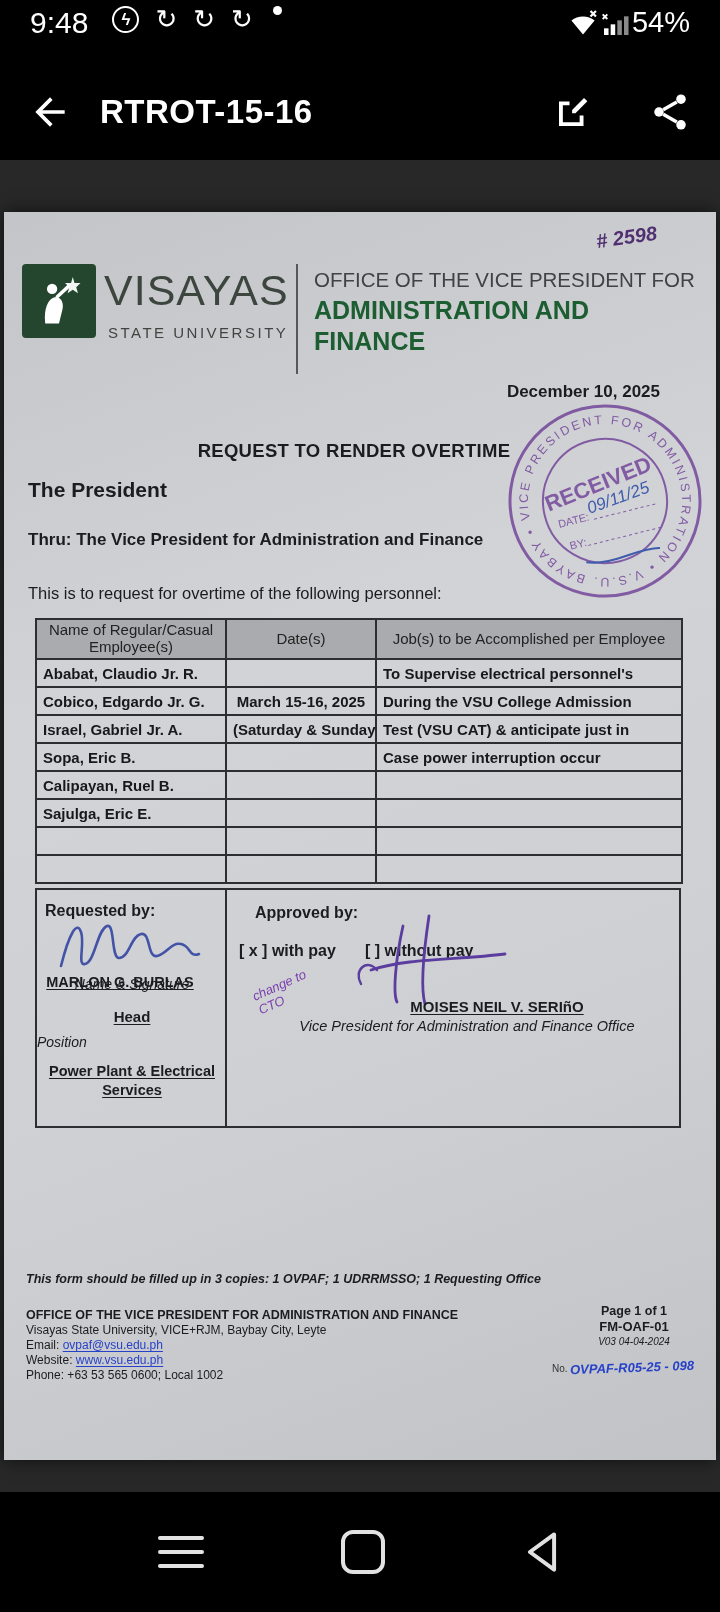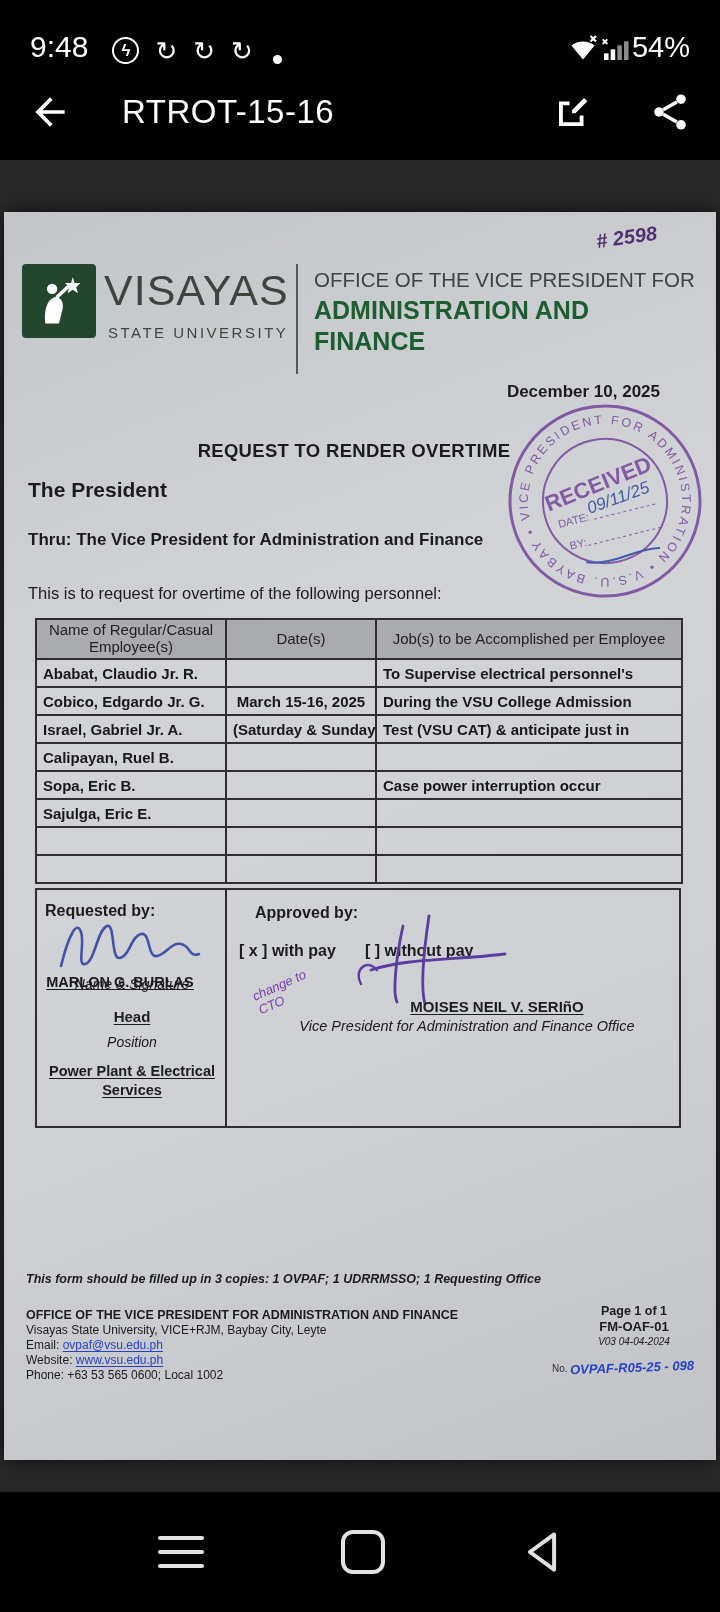--- a/index.html
+++ b/index.html
@@ -1,32 +1,32 @@
 <!DOCTYPE html>
 <html><head>
 <meta charset="utf-8">
 <style>
   *{margin:0;padding:0;box-sizing:border-box}
   html,body{width:720px;height:1612px;background:#282828;overflow:hidden}
   body{font-family:"Liberation Sans",sans-serif;position:relative}
 
   
   .status-bar{position:absolute;top:0;left:0;width:720px;height:64px;background:#000;
-    display:flex;align-items:flex-end;padding:0 30px;gap:16px;color:#fff}
+    display:flex;align-items:flex-start;padding:6px 30px;gap:16px;color:#fff}
   .status-time{font-size:30px;font-weight:400;margin-right:8px}
   .sicon{display:inline-flex;align-items:center;justify-content:center;color:#fff}
   .circle-bolt{width:27px;height:27px;border:2px solid #fff;border-radius:50%;font-size:17px;font-weight:700}
   .loop-glyph{font-size:26px;line-height:1}
   .notif-dot{width:9px;height:9px;border-radius:50%;background:#fff;margin-left:4px}
   .sb-right{margin-left:auto;display:flex;align-items:center;}
   .battery-text{font-size:29px}
 
   .app-bar{position:absolute;top:64px;left:0;width:720px;height:96px;background:#000;
     display:flex;align-items:center;padding:0 28px;color:#fff}
-  .app-title{font-size:33px;font-weight:400;margin-left:50px;letter-spacing:.5px}
+  .app-title{font-size:33px;font-weight:700;margin-left:28px;letter-spacing:.5px}
   .ab-right{margin-left:auto;display:flex;align-items:center;gap:54px}
   .icon-btn{background:none;border:none;cursor:pointer;display:flex;align-items:center;justify-content:center}
 
   .nav-bar{position:absolute;left:0;top:1492px;width:720px;height:120px;background:#000;
     display:flex;align-items:center;justify-content:space-between;padding:0 158px}
   .menu-lines{display:flex;flex-direction:column;gap:10px}
   .menu-lines span{display:block;width:46px;height:4px;background:#e2e2e2;border-radius:2px}
   .home-square{width:44px;height:44px;border:4px solid #e2e2e2;border-radius:12px}
 
   
@@ -63,21 +63,21 @@
   .otable td{height:28px;font-size:15px;font-weight:700;padding:0 6px;color:#17181c;white-space:nowrap;overflow:hidden}
   .c-date{text-align:center}
 
   .sigbox{left:31px;top:676px;width:646px;height:240px;border:2px solid #2e2e30;display:flex}
   .sig-left{width:190px;border-right:2px solid #2e2e30;position:relative}
   .sig-right{flex:1;position:relative}
   .sl-label{left:8px;top:12px;font-size:16px}
   .sl-name{left:0;top:84px;width:166px;text-align:center;font-size:14.5px}
   .sl-cap1{left:0;top:86px;width:190px;text-align:center;font-size:14px}
   .sl-head{left:0;top:118px;width:190px;text-align:center;font-size:15px}
-  .sl-cap2{left:0;top:144px;width:190px;text-align:center;font-size:14px}
+  .sl-cap2{left:0;top:144px;width:190px;text-align:left;font-size:14px}
   .sl-unit{left:6px;top:172px;width:178px;text-align:center;font-size:14.5px;line-height:19px}
   .sr-label{left:28px;top:14px;font-size:16px}
   .sr-withpay{left:12px;top:52px;font-size:16px}
   .sr-withoutpay{left:138px;top:52px;font-size:16px}
   .sr-note{left:26px;top:84px;width:72px;font-size:13px;color:#7a3fae;transform:rotate(-24deg);line-height:15px}
   .sr-name{left:120px;top:108px;width:300px;text-align:center;font-size:15px}
   .sr-cap{left:40px;top:128px;width:400px;text-align:center;font-size:14.5px}
 
   .stamp-wrap{left:498px;top:186px;width:206px;height:206px;transform:rotate(-14deg);
     opacity:.85;mix-blend-mode:multiply}
@@ -210,28 +210,28 @@
         <td>Cobico, Edgardo Jr. G.</td>
         <td class="c-date">March 15-16, 2025</td>
         <td>During the VSU College Admission</td>
       </tr>
       <tr>
         <td>Israel, Gabriel Jr. A.</td>
         <td class="c-date">(Saturday &amp; Sunday)</td>
         <td>Test (VSU CAT) &amp; anticipate just in</td>
       </tr>
       <tr>
+        <td>Sopa, Eric B.</td>
+        <td class="c-date"></td>
+        <td>Case power interruption occur</td>
+      </tr>
+      <tr>
         <td>Calipayan, Ruel B.</td>
         <td class="c-date"></td>
         <td></td>
-      </tr>
-      <tr>
-        <td>Sopa, Eric B.</td>
-        <td class="c-date"></td>
-        <td>Case power interruption occur</td>
       </tr>
       <tr>
         <td>Sajulga, Eric E.</td>
         <td class="c-date"></td>
         <td></td>
       </tr>
       <tr>
         <td></td>
         <td class="c-date"></td>
         <td></td>

